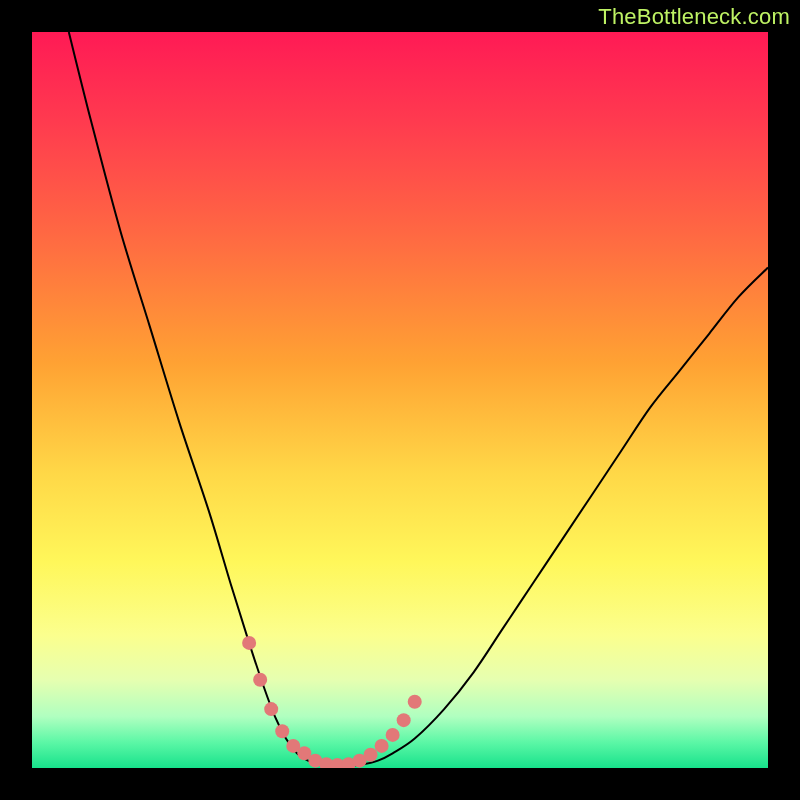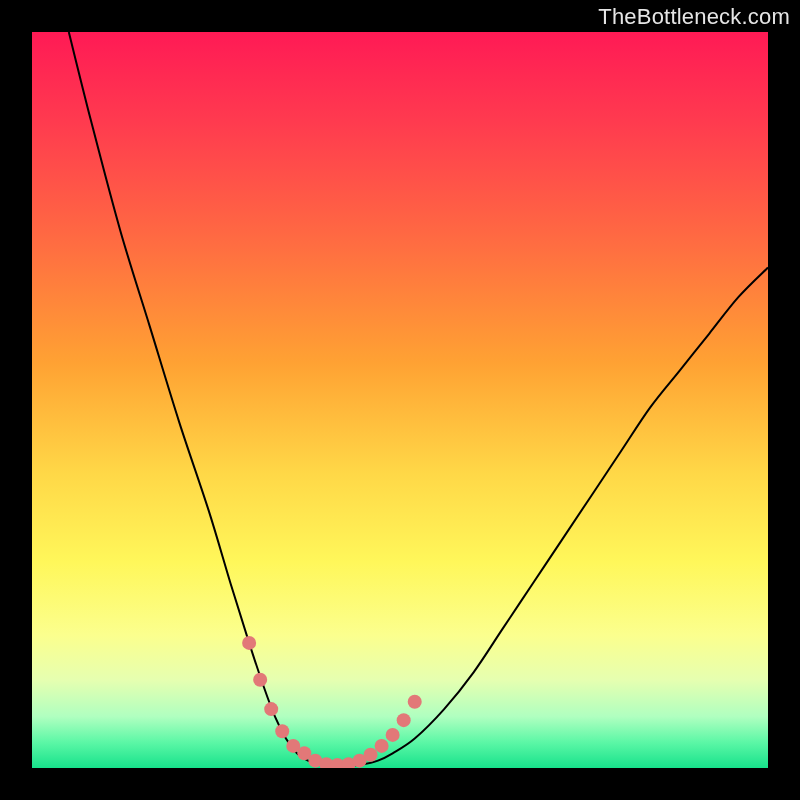--- a/index.html
+++ b/index.html
@@ -27,21 +27,21 @@
     top: 0; left: 0;
     width: 736px;
     height: 736px;
   }
   .watermark {
     position: absolute;
     top: 4px;
     right: 10px;
     font-family: Arial, Helvetica, sans-serif;
     font-size: 22px;
-    color: #e5e5e5;
+    color: #bef264;
     font-weight: 500;
     letter-spacing: 0.2px;
   }
 </style>
 </head>
 <body>
 
 <div class="frame">
 
   <div class="plot-area">

